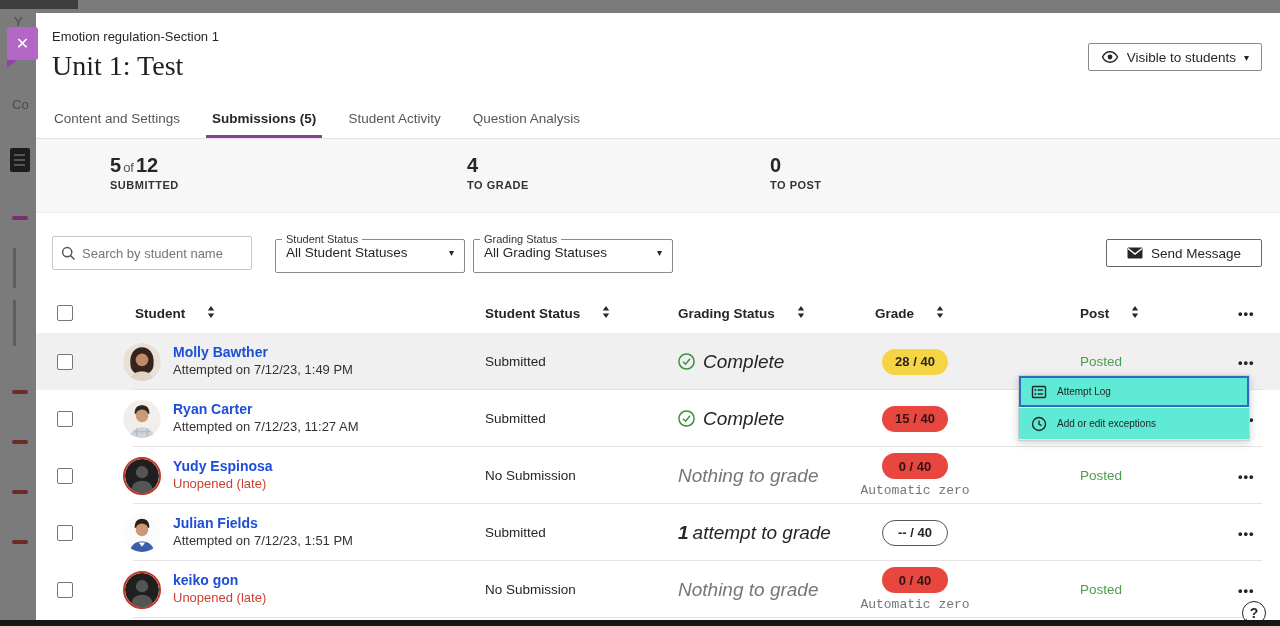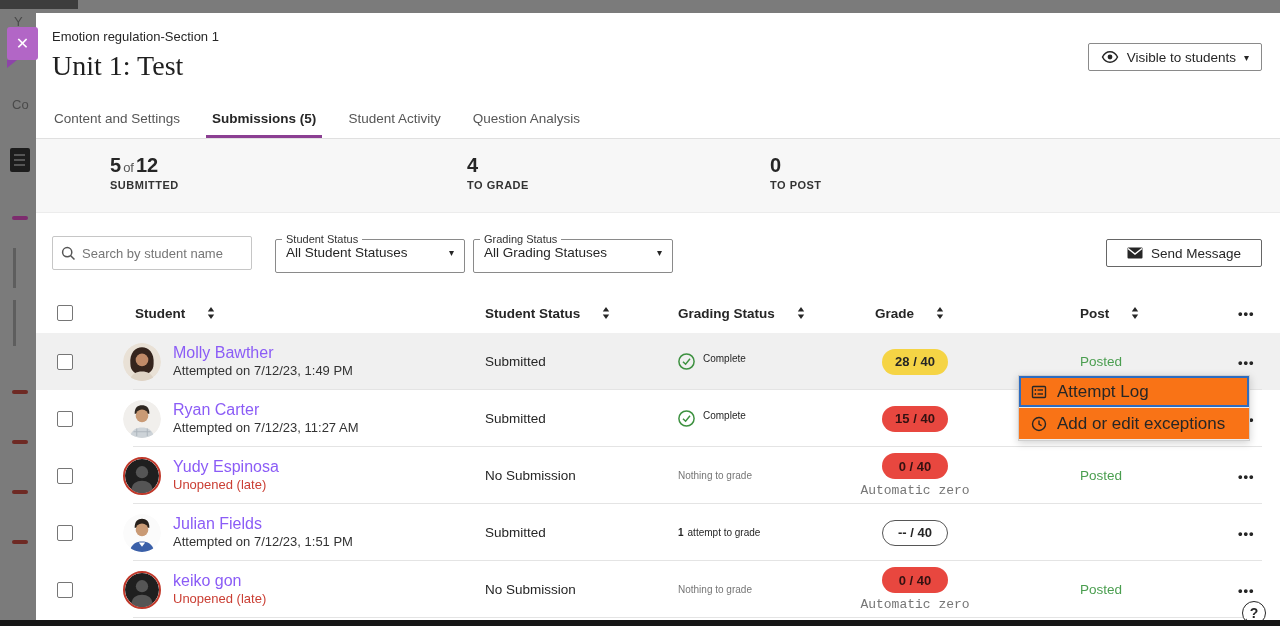--- a/index.html
+++ b/index.html
@@ -64,38 +64,38 @@
   .select-value { display:flex; justify-content:space-between; align-items:center; padding:0 10px 4px 10px;
                   font-size:13.5px; color:#262626; }
   fieldset.select-group { padding-top:0; }
   .send-btn { margin-left:auto; display:flex; align-items:center; gap:8px; height:28px; padding:0 20px;
               border:1px solid #666; border-radius:2px; background:#fff; font-size:13.5px; color:#262626;
               cursor:pointer; font-family:"Liberation Sans",sans-serif;}
 
   
   .grid { display:grid; grid-template-columns:44px 352px 193px 197px 186px 190px 1fr; align-items:center; padding-left:16px; }
   .t-head { height:40px; font-size:13.5px; font-weight:700; }
-  .hcell { display:flex; align-items:center; gap:22px; }
+  .hcell { display:flex; gap:22px; }
   .hc-student { padding-left:39px; } .hc-sstatus { padding-left:37px; } .hc-gstatus { padding-left:37px; }
   .hc-grade { padding-left:37px; } .hc-post { padding-left:56px; } .hc-menu { padding-left:24px; }
   .checkbox { width:16px; height:16px; border:1.5px solid #767676; border-radius:2px; background:#fff;
               margin-left:5px; cursor:pointer; }
   .sort-svg { flex:0 0 auto; }
 
   .t-row { position:relative; height:57px; }
   .t-row::after { content:''; position:absolute; left:97px; right:18px; bottom:0; height:1px; background:#e4e4e4; }
   .t-row.hl { background:#f0f0f0; }
   .cell-student { display:flex; align-items:center; gap:12px; padding-left:27px; }
   .avatar { width:38px; height:38px; border-radius:50%; overflow:hidden; flex:0 0 auto; }
   .avatar.ph { border:2px solid #c0392b; }
-  .stu-name { font-size:16px; font-weight:400; color:#8b5cf6; line-height:1.25; }
+  .stu-name { font-size:14px; font-weight:700; color:#1d4ed8; line-height:1.25; }
   .stu-sub  { font-size:13px; color:#333; line-height:1.3; }
   .stu-sub.late { color:#ca3e33; }
   .cell-status { padding-left:37px; font-size:13.5px; }
-  .cell-grading { padding-left:37px; font-size:10px; display:flex; align-items:flex-start; gap:8px; }
+  .cell-grading { padding-left:37px; font-size:19px; display:flex; align-items:center; gap:8px;font-style:italic; }
   .cell-grading.muted { color:#767676; }
   .cell-grading b { font-weight:700; }
   .cell-grade { padding-left:22px; display:flex; flex-direction:column; align-items:center; width:132px; }
   .pill { min-width:66px; height:26px; border-radius:13px; display:flex; align-items:center; justify-content:center;
           font-size:13px; font-weight:700; color:#262626; padding:0 12px; }
   .pill.yellow { background:#f5d445; }
   .pill.red { background:#e8473f; color:#311; }
   .pill.outline { background:#fff; border:1px solid #565656; }
   .grade-note { font-size:13px; color:#767676; margin-top:4px; white-space:nowrap;font-family:Liberation Mono, monospace; }
   .grade-note:empty { display:none; }
@@ -105,22 +105,22 @@
               cursor:pointer; font-family:"Liberation Sans",sans-serif;}
   .t-row.partial { height:20px; overflow:visible; }
   .t-row.partial::after { display:none; }
   .t-row.partial .cell-student { align-items:flex-start; }
   .t-row.partial .avatar { margin-top:2px; }
   .t-row.partial .pill { margin-top:5px; }
 
   
   .ctx-menu { position:absolute; left:982px; top:362px; width:232px; background:#fff; border:1px solid #cfcfcf;
               box-shadow:0 2px 8px rgba(0,0,0,.18); z-index:25; }
-  .ctx-item { display:flex; align-items:center; gap:10px; height:31px; padding:0 12px; font-size:17px;
-              color:#262626; background:#f97316; border:none; width:100%; text-align:left; cursor:pointer;
+  .ctx-item { display:flex; align-items:center; gap:10px; height:31px; padding:0 12px; font-size:10px;
+              color:#262626; background:#5eead4; border:none; width:100%; text-align:left; cursor:pointer;
               font-family:"Liberation Sans",sans-serif;}
   .ctx-item.focused { outline:2px solid #2d6cc0; outline-offset:-2px; }
   .ctx-sep { height:1px; background:#ededed; margin:0 0; }
 
   
   .help-btn { position:absolute; right:14px; bottom:8px; width:24px; height:24px; border:1.5px solid #262626;
               border-radius:50%; background:#fff; font-size:14px; font-weight:700; color:#262626; cursor:pointer;
               z-index:30; font-family:"Liberation Sans",sans-serif;}
   .help-btn::after { content:''; position:absolute; left:1px; bottom:-4px; width:7px; height:7px; background:#fff;
               border-left:1.5px solid #262626; border-bottom:1.5px solid #262626; transform:rotate(25deg); }

